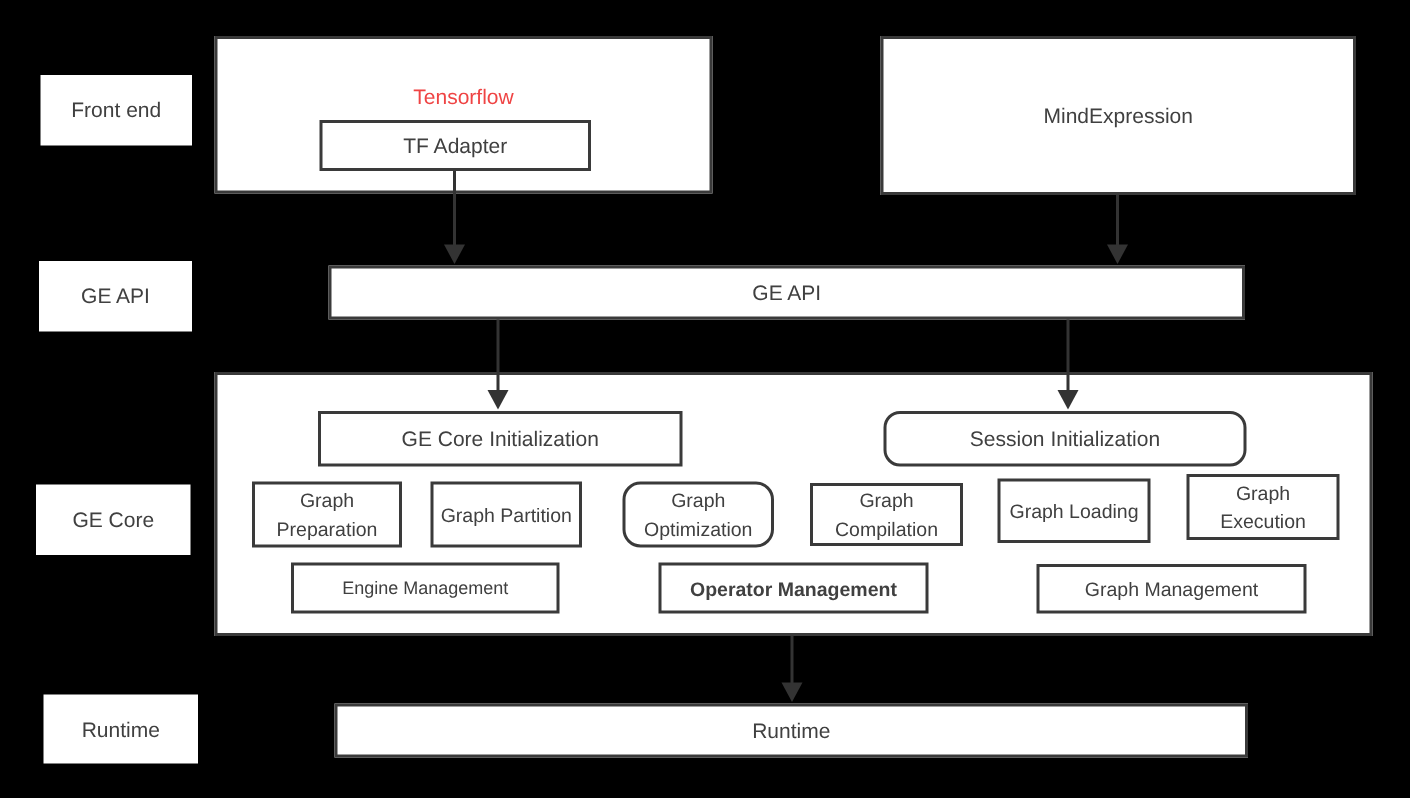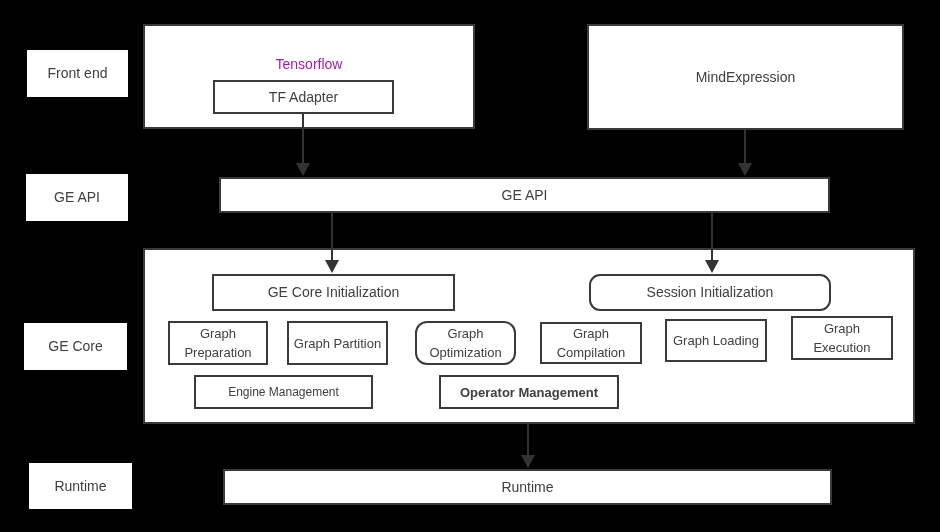--- a/index.html
+++ b/index.html
@@ -41,21 +41,21 @@
   }
   .toplabel {
     position: absolute;
     left: 0;
     right: 0;
     top: 28px;
     height: 20px;
     text-align: center;
     font-size: 14px;
     line-height: 20px;
-    color: #a21caf;
+    color: #ef4444;
   }
   .arrow {
     position: absolute;
     width: 14px;
   }
   .arrow .shaft {
     position: absolute;
     left: 6px;
     top: 0;
     bottom: 12px;
@@ -144,20 +144,23 @@
       </div>
 
     <div class="box bordered" style="left:49px; top:125px; width:179px; height:34px; font-size:12px;">
         <span>Engine Management</span>
       </div>
 
     <div class="box bordered" style="left:294px; top:125px; width:180px; height:34px; font-size:13px;font-weight:bold;">
         <span>Operator Management</span>
       </div>
 
+    <div class="box bordered" style="left:546px; top:126px; width:180px; height:33px; font-size:13px;">
+        <span>Graph Management</span>
+      </div>
   </div>
 
   <div class="box bordered" style="left:223px; top:469px; width:609px; height:36px;">
       <span>Runtime</span>
     </div>
 
   <div class="arrow" style="left:296px; top:114px; height:62px;">
     <div class="shaft"></div>
     <div class="head"></div>
   </div>

